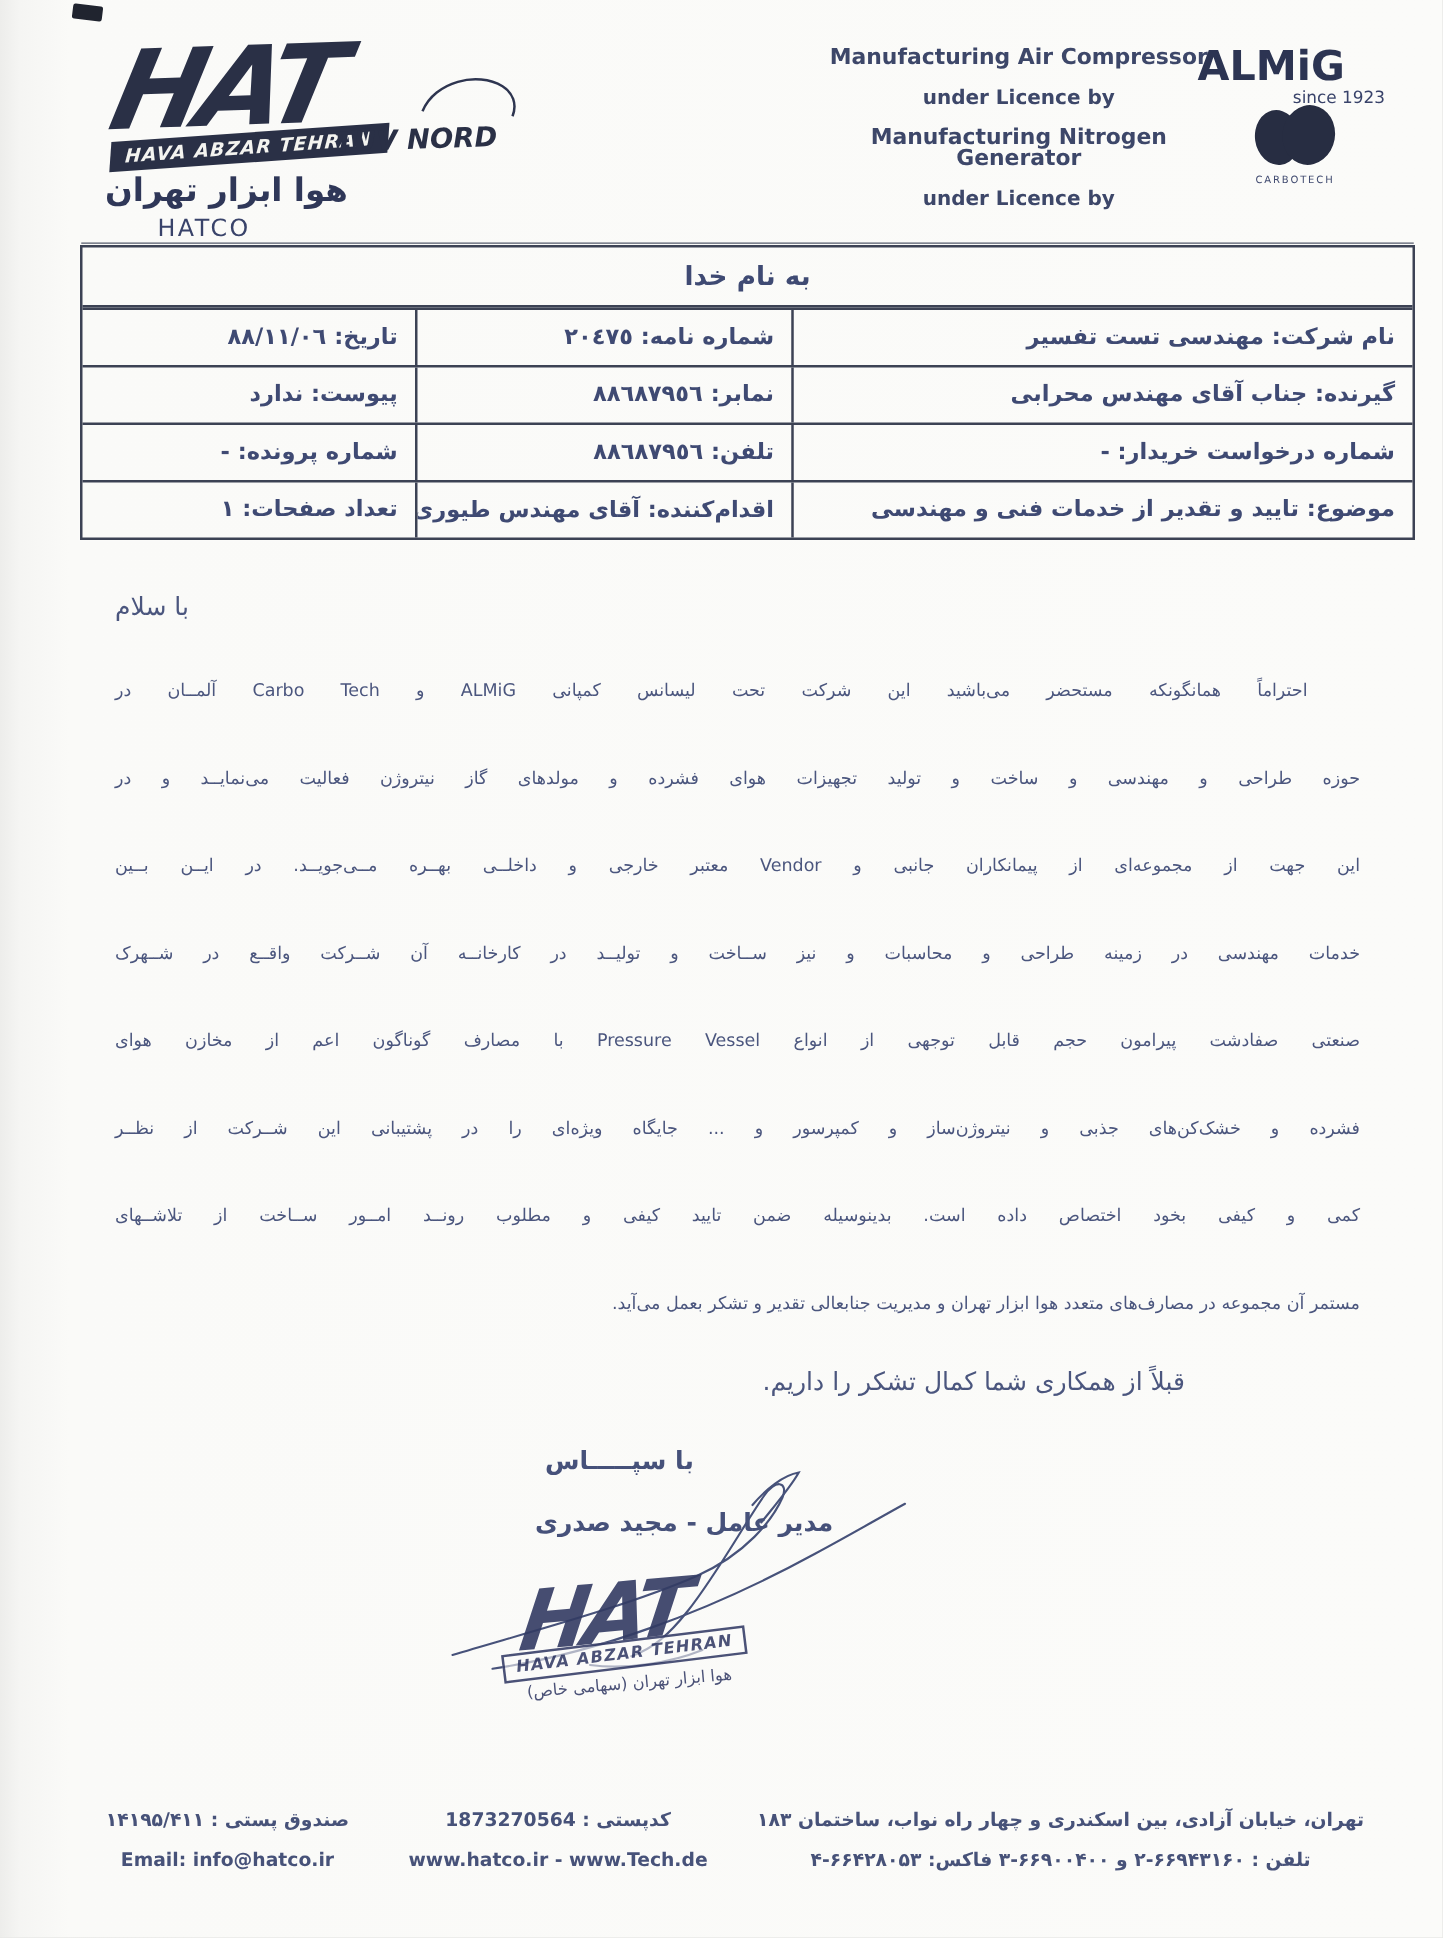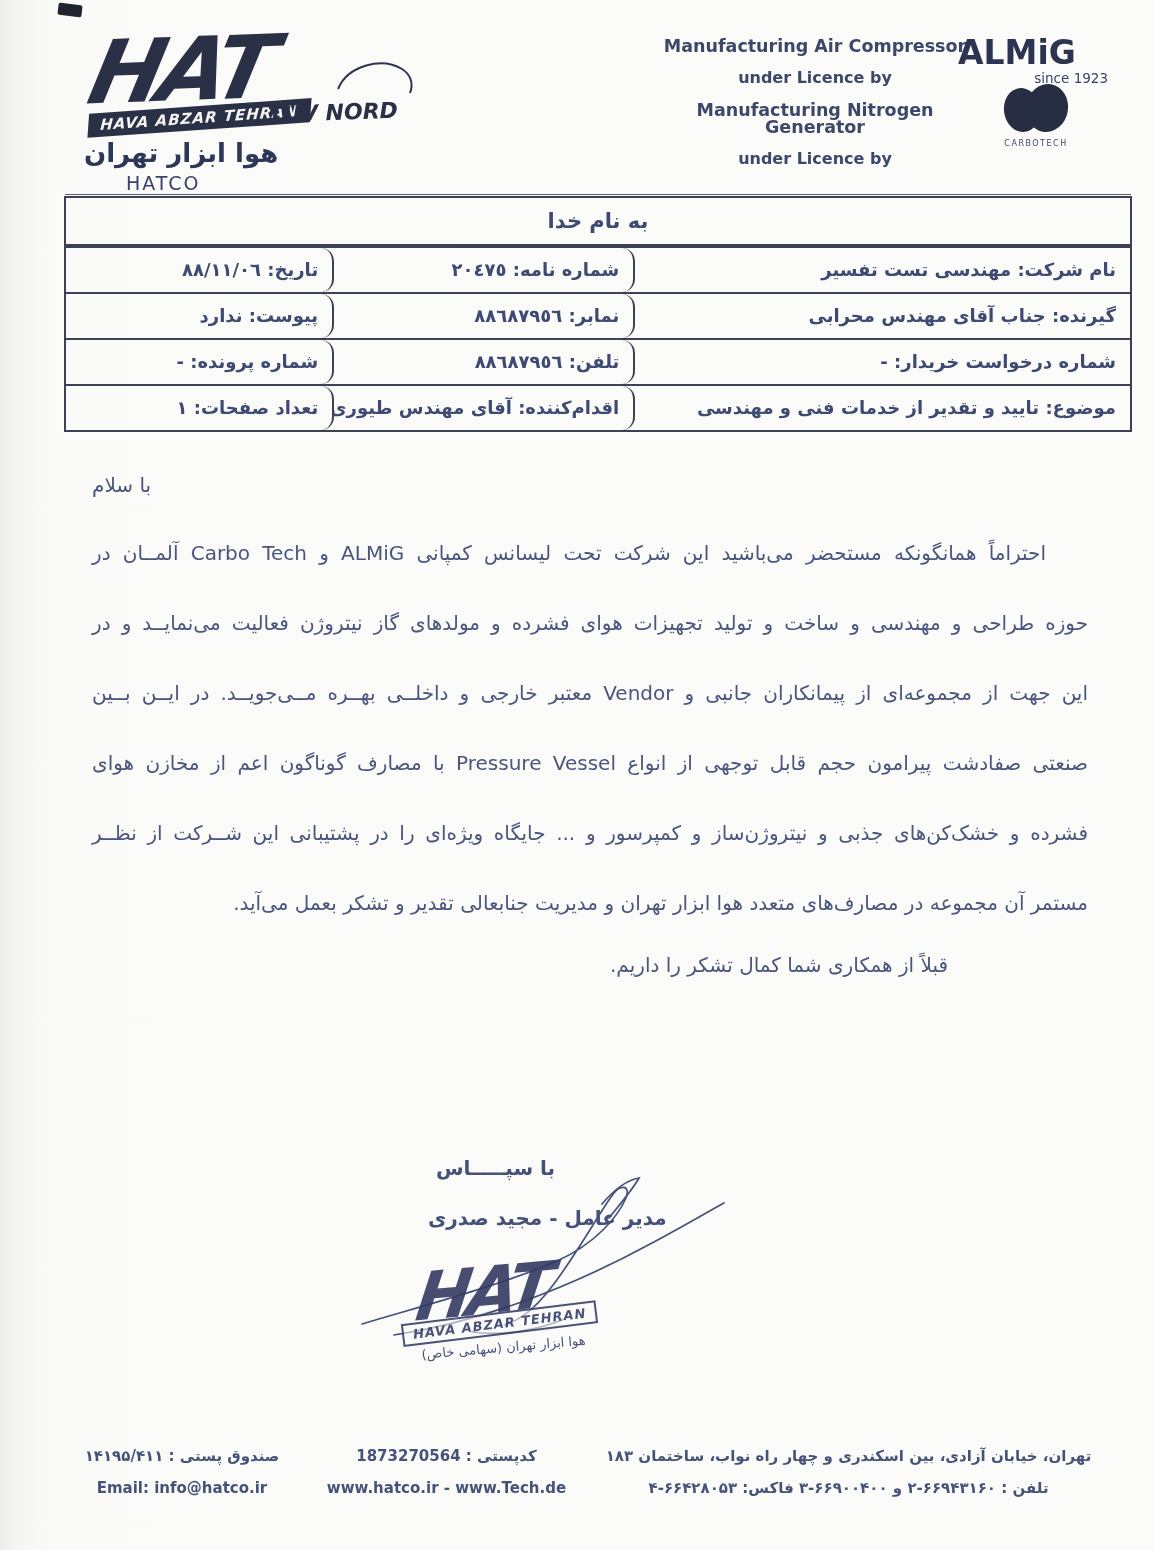--- a/index.html
+++ b/index.html
@@ -40,27 +40,27 @@
 
   
   .info-table { position:absolute; left:64px; top:196px; width:1064px; direction:rtl;
     border:2.5px solid #3c4254; box-shadow:0 0 0 1px #fbfbf9, 0 -3px 0 -1px #555b6b; color:#3f4a73; }
   .besmellah { height:46px; line-height:46px; text-align:center; font-weight:bold; font-size:21px;
     border-bottom:2.5px solid #3c4254; }
   .trow { display:grid; grid-template-columns:46.5% 28.3% 25.2%; border-top:2px solid #3c4254; }
   .trow:first-of-type { border-top:none; }
   .tcell { height:44px; line-height:44px; padding:0 14px; font-size:18px; font-weight:bold;
     white-space:nowrap; overflow:hidden; }
-  .trow .tcell + .tcell { border-inline-start:2px solid #3c4254;border-radius:13px; }
+  .trow .tcell + .tcell { border-inline-start:2px solid #3c4254; }
 
   
   .body { position:absolute; left:92px; top:468px; width:996px; direction:rtl;
     font-size:19.5px; color:#4b567e; }
   .salutation { text-align:left; height:34px; line-height:34px; font-size:20px; margin-bottom:16px; }
-  .body-line { height:70px; line-height:70px; font-size:20px; }
+  .body-line { height:70px; line-height:70px; font-size:14px; }
   .body-line.j { text-align:justify; text-align-last:justify; }
   .body-line.first { padding-right:42px; }
   .body-line.last { text-align:right; }
   .closing { height:54px; line-height:54px; text-align:right; padding-right:140px; font-size:20px; }
 
   
   .regards { position:absolute; left:436px; top:1156px; font-size:20px; font-weight:bold;
     direction:rtl; color:#46517a; }
   .signer { position:absolute; left:428px; top:1206px; font-size:20px; font-weight:bold;
     direction:rtl; color:#46517a; }
@@ -136,22 +136,24 @@
       <div class="tcell">اقدام‌کننده: آقای مهندس طیوری</div>
       <div class="tcell">تعداد صفحات: ١</div>
     </div>
   </div>
 
   <div class="body">
     <div class="salutation">با سلام</div>
     <div class="body-line j first">احتراماً همانگونکه مستحضر می‌باشید این شرکت تحت لیسانس کمپانی ALMiG و Carbo Tech آلمــان در</div>
     <div class="body-line j">حوزه طراحی و مهندسی و ساخت و تولید تجهیزات هوای فشرده و مولدهای گاز نیتروژن فعالیت می‌نمایــد و در</div>
     <div class="body-line j">این جهت از مجموعه‌ای از پیمانکاران جانبی و Vendor معتبر خارجی و داخلــی بهــره مــی‌جویــد. در ایــن بــین</div>
+    <div class="body-line j">خدمات مهندسی در زمینه طراحی و محاسبات و نیز ســاخت و تولیــد در کارخانــه آن شــرکت واقــع در شــهرک</div>
     <div class="body-line j">صنعتی صفادشت پیرامون حجم قابل توجهی از انواع Pressure Vessel با مصارف گوناگون اعم از مخازن هوای</div>
     <div class="body-line j">فشرده و خشک‌کن‌های جذبی و نیتروژن‌ساز و کمپرسور و ... جایگاه ویژه‌ای را در پشتیبانی این شــرکت از نظــر</div>
+    <div class="body-line j">کمی و کیفی بخود اختصاص داده است. بدینوسیله ضمن تایید کیفی و مطلوب رونــد امــور ســاخت از تلاشــهای</div>
     <div class="body-line last">مستمر آن مجموعه در مصارف‌های متعدد هوا ابزار تهران و مدیریت جنابعالی تقدیر و تشکر بعمل می‌آید.</div>
     <div class="closing">قبلاً از همکاری شما کمال تشکر را داریم.</div>
   </div>
 
   <div class="regards">با سپـــــاس</div>
   <div class="signer">مدیر عامل - مجید صدری</div>
 
   <svg class="signature-svg" width="380" height="175" viewBox="0 0 380 175">
     <g stroke="#47527a" stroke-width="1.7" fill="none" stroke-linecap="round">
       <path d="M10 152 C70 134 150 113 205 89 C245 71 266 44 274 26 C279 13 268 11 259 25 C243 48 221 88 198 117 C183 136 170 147 153 153"></path>

